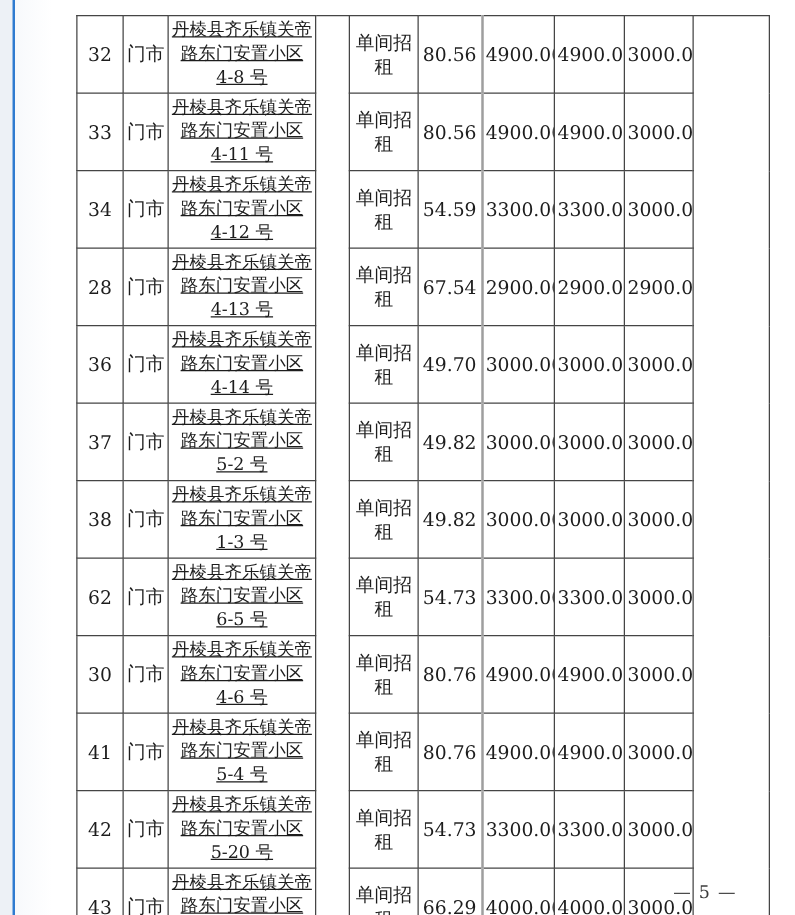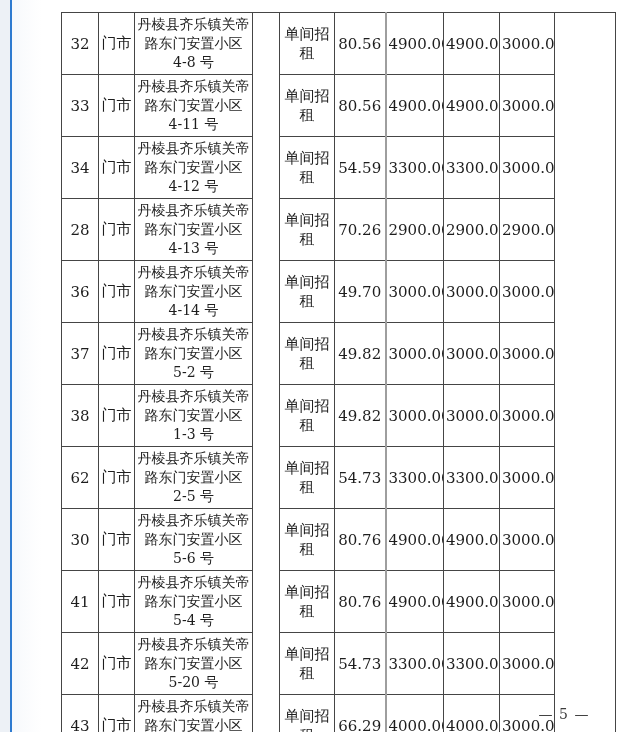--- a/index.html
+++ b/index.html
@@ -45,20 +45,21 @@
     font-size: 15px;
     color: var(--ink);
     height: 53px;
     padding: 1px 2px;
     overflow: hidden;
   }
   .rent-table td.addr-cell {
     font-size: 14px;
     line-height: 19px;
     padding: 2px 2px;
+    text-decoration: underline;
   }
   .rent-table td.lease-cell { font-size: 15px; }
   .rent-table td.thick-left { border-left: 2px solid var(--divider-gray); }
   .page-number {
     position: absolute;
     left: 528px; top: 706px;
     width: 72px; height: 20px;
     text-align: center;
     font-size: 14px;
     color: #3c3c3c;
@@ -116,21 +117,21 @@
         <td>54.59</td>
         <td class="thick-left">3300.00</td>
         <td>3300.00</td>
         <td>3000.00</td>
       </tr>
       <tr>
         <td>28</td>
         <td>门市</td>
         <td class="addr-cell">丹棱县齐乐镇关帝路东门安置小区 4-13 号</td>
         <td class="lease-cell">单间招租</td>
-        <td>70.26</td>
+        <td>67.54</td>
         <td class="thick-left">2900.00</td>
         <td>2900.00</td>
         <td>2900.00</td>
       </tr>
       <tr>
         <td>36</td>
         <td>门市</td>
         <td class="addr-cell">丹棱县齐乐镇关帝路东门安置小区 4-14 号</td>
         <td class="lease-cell">单间招租</td>
         <td>49.70</td>
@@ -154,31 +155,31 @@
         <td class="addr-cell">丹棱县齐乐镇关帝路东门安置小区 1-3 号</td>
         <td class="lease-cell">单间招租</td>
         <td>49.82</td>
         <td class="thick-left">3000.00</td>
         <td>3000.00</td>
         <td>3000.00</td>
       </tr>
       <tr>
         <td>62</td>
         <td>门市</td>
-        <td class="addr-cell">丹棱县齐乐镇关帝路东门安置小区 2-5 号</td>
+        <td class="addr-cell">丹棱县齐乐镇关帝路东门安置小区 6-5 号</td>
         <td class="lease-cell">单间招租</td>
         <td>54.73</td>
         <td class="thick-left">3300.00</td>
         <td>3300.00</td>
         <td>3000.00</td>
       </tr>
       <tr>
         <td>30</td>
         <td>门市</td>
-        <td class="addr-cell">丹棱县齐乐镇关帝路东门安置小区 5-6 号</td>
+        <td class="addr-cell">丹棱县齐乐镇关帝路东门安置小区 4-6 号</td>
         <td class="lease-cell">单间招租</td>
         <td>80.76</td>
         <td class="thick-left">4900.00</td>
         <td>4900.00</td>
         <td>3000.00</td>
       </tr>
       <tr>
         <td>41</td>
         <td>门市</td>
         <td class="addr-cell">丹棱县齐乐镇关帝路东门安置小区 5-4 号</td>

